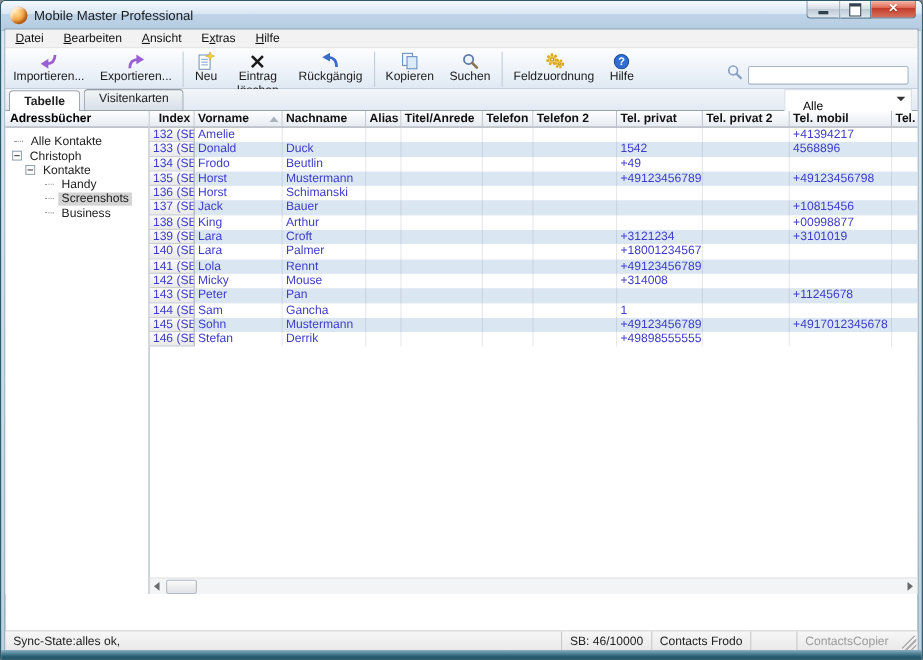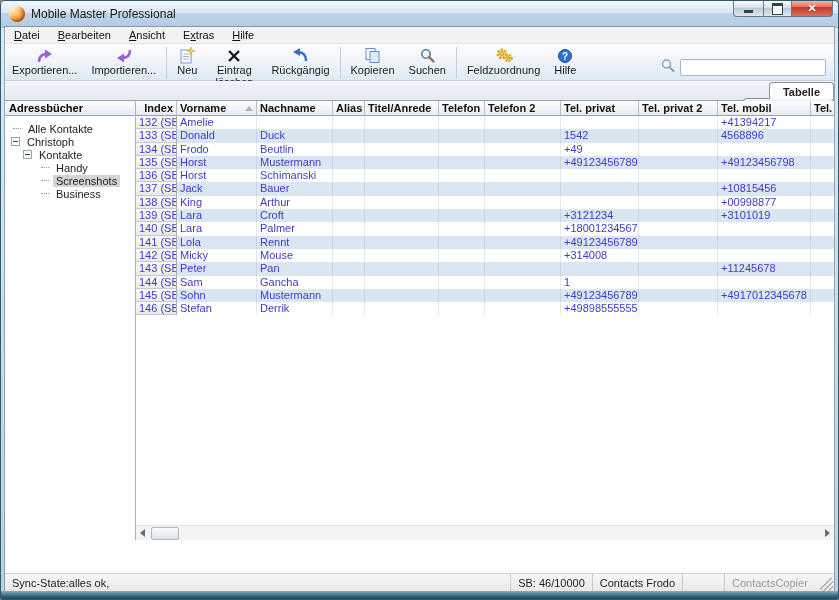--- a/index.html
+++ b/index.html
@@ -44,21 +44,21 @@
   .ticon{height:17px;display:flex;align-items:center;justify-content:center;}
   .tlabel{white-space:nowrap;line-height:12px;}
   .tbtn.wrap .tlabel{white-space:normal;width:46px;}
   .tsep{width:1px;align-self:stretch;background:#c3ccd8;margin:1px 3px;}
   .searcharea{margin-left:auto;display:flex;align-items:center;margin-top:12px;margin-right:8px;}
   .searchbox{width:138px;height:15px;border:1px solid #a7b6c6;border-radius:2px;
     font-size:11px;padding:0 3px;outline:none;font-family:"Liberation Sans",sans-serif;}
   
   .tabstrip{position:absolute;left:0;top:54px;right:0;height:19px;
     background:linear-gradient(#f2f5f9,#e3eaf2);border-bottom:1px solid #97a1ac;
-    display:flex;align-items:flex-end;flex-direction:column;}
+    display:flex;}
   .tab{font-size:11px;border:1px solid #8b949e;border-bottom:none;border-radius:4px 4px 0 0;
     padding:2px 13px 1px 13px;margin-left:3px;background:linear-gradient(#f2f4f7,#d9e0e8);color:#222;}
   .tab.active{background:#fff;font-weight:bold;padding-top:3px;position:relative;top:1px;}
   .combo{margin-left:auto;margin-right:5px;width:116px;height:32px;background:#fff;
     border:1px solid #d7dde4;font-size:11px;display:flex;align-items:center;
     padding-left:16px;box-sizing:border-box;position:relative;margin-bottom:1px;}
   .combo .arr{position:absolute;right:5px;top:6px;width:0;height:0;
     border-left:4px solid transparent;border-right:4px solid transparent;border-top:4px solid #333;}
   
   .content{position:absolute;left:0;top:74px;right:0;bottom:51px;background:#fff;display:flex;}
@@ -148,34 +148,34 @@
       <div class="mitem"><u>B</u>earbeiten</div>
       <div class="mitem"><u>A</u>nsicht</div>
       <div class="mitem">E<u>x</u>tras</div>
       <div class="mitem"><u>H</u>ilfe</div>
     </div>
 
     <div class="toolbar">
       <div class="tbtn">
         <span class="ticon">
           <svg width="18" height="16">
+              <path d="M15 2 Q15 10 7 10" fill="none" stroke="#9a5fd0" stroke-width="2.5"></path>
+              <polygon points="9,5.5 9,14.5 2,10" fill="#9a5fd0"></polygon>
+            </svg>
+        </span>
+        <span class="tlabel">Importieren...</span>
+      </div>
+      <div class="tbtn">
+        <span class="ticon">
+          <svg width="18" height="16">
               <path d="M3 14 Q3 6 11 6" fill="none" stroke="#9a5fd0" stroke-width="2.5"></path>
               <polygon points="9,1.5 9,10.5 16,6" fill="#9a5fd0"></polygon>
             </svg>
         </span>
         <span class="tlabel">Exportieren...</span>
-      </div>
-      <div class="tbtn">
-        <span class="ticon">
-          <svg width="18" height="16">
-              <path d="M15 2 Q15 10 7 10" fill="none" stroke="#9a5fd0" stroke-width="2.5"></path>
-              <polygon points="9,5.5 9,14.5 2,10" fill="#9a5fd0"></polygon>
-            </svg>
-        </span>
-        <span class="tlabel">Importieren...</span>
       </div>
       <div class="tsep"></div>
       <div class="tbtn">
         <span class="ticon">
           <svg width="18" height="17">
               <rect x="3" y="3" width="10" height="13" fill="#fff" stroke="#7a9ac0"></rect>
               <line x1="5" y1="7" x2="11" y2="7" stroke="#9ab4d8"></line>
               <line x1="5" y1="9.5" x2="11" y2="9.5" stroke="#9ab4d8"></line>
               <line x1="5" y1="12" x2="11" y2="12" stroke="#9ab4d8"></line>
               <polygon points="13,0 14.1,2.9 17,4 14.1,5.1 13,8 11.9,5.1 9,4 11.9,2.9" fill="#f6d23e" stroke="#c89b1e" stroke-width="0.5"></polygon>

